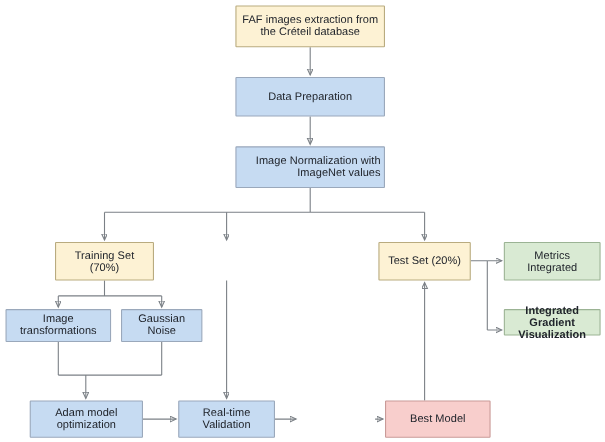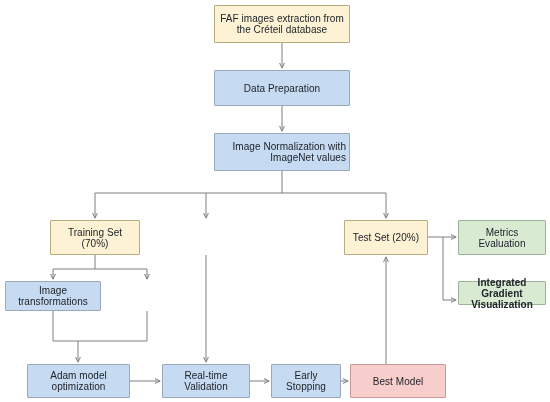--- a/index.html
+++ b/index.html
@@ -96,28 +96,28 @@
 
   <div class="node fill-blue" style="left:214px; top:70px; width:136px; height:36px;">Data Preparation</div>
 
   <div class="node fill-blue" style="left:214px; top:133px; width:136px; height:38px;text-align:right;">Image Normalization with ImageNet values</div>
 
   <div class="node fill-cream" style="left:50px; top:220px; width:90px; height:35px;">Training Set (70%)</div>
 
 
   <div class="node fill-cream" style="left:344px; top:220px; width:84px; height:35px;">Test Set (20%)</div>
 
-  <div class="node fill-green" style="left:458px; top:220px; width:88px; height:35px;">Metrics Evaluation</div>
+  <div class="node fill-green" style="left:458px; top:220px; width:88px; height:35px;">Metrics Integrated</div>
 
   <div class="node fill-green" style="left:458px; top:281px; width:88px; height:24px;font-weight:bold;">Integrated Gradient Visualization</div>
 
   <div class="node fill-blue" style="left:5px; top:281px; width:96px; height:30px;">Image transformations</div>
 
+  <div class="node fill-blue" style="left:110px; top:281px; width:74px; height:30px;">Gaussian Noise</div>
 
   <div class="node fill-blue" style="left:162px; top:364px; width:88px; height:34px;">Real-time Validation</div>
 
   <div class="node fill-blue" style="left:27px; top:364px; width:103px; height:34px;">Adam model optimization</div>
 
-  <div class="node fill-blue" style="left:271px; top:364px; width:70px; height:34px;">Early Stopping</div>
 
   <div class="node fill-pink" style="left:350px; top:364px; width:96px; height:34px;">Best Model</div>
 
 </div>
 
 </body></html>

